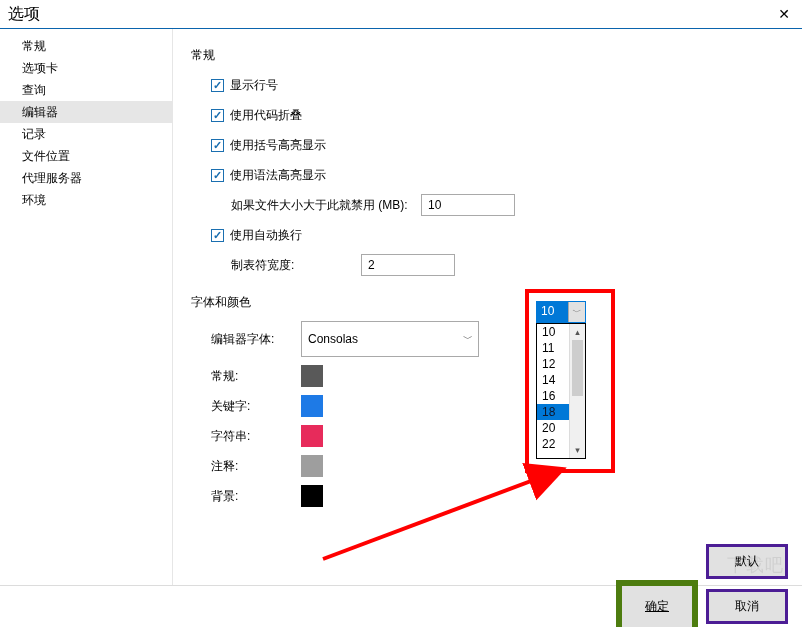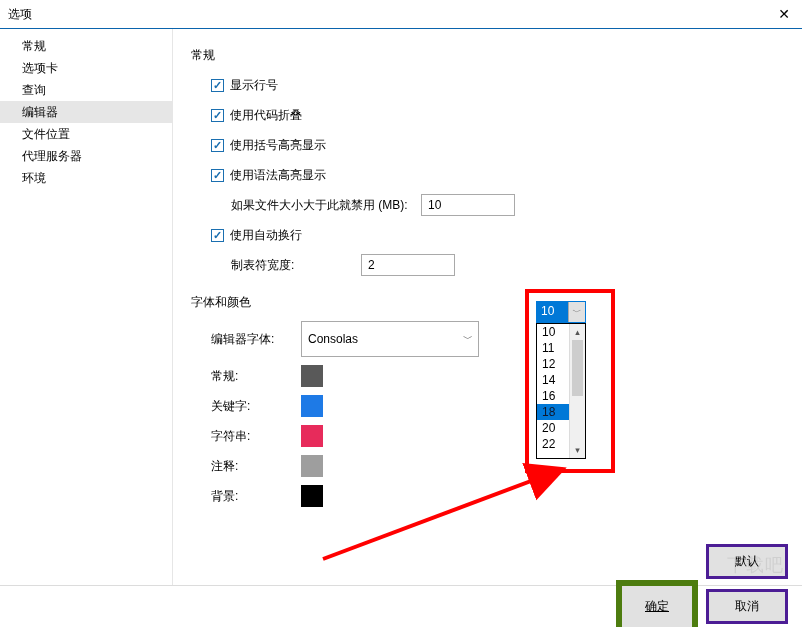--- a/index.html
+++ b/index.html
@@ -16,21 +16,21 @@
   }
   .titlebar {
     height: 29px;
     border-bottom: 1px solid #0a64ad;
     display: flex;
     align-items: center;
     padding: 0 0 0 8px;
     position: relative;
     background: #fff;
   }
-  .titlebar .title { font-size: 12px; }
+  .titlebar .title { font-size: 16px; }
   .close-btn {
     position: absolute;
     right: 0; top: 0;
     width: 36px; height: 28px;
     display: flex; align-items: center; justify-content: center;
     font-size: 14px;
     cursor: pointer;
   }
   .body {
     display: flex;
@@ -234,20 +234,21 @@
   </div>
 </div>
 
 <div class="body">
 
   <div class="sidebar">
     <div class="sidebar-item"><span>常规</span></div>
     <div class="sidebar-item"><span>选项卡</span></div>
     <div class="sidebar-item"><span>查询</span></div>
     <div class="sidebar-item selected"><span>编辑器</span></div>
+    <div class="sidebar-item"><span>记录</span></div>
     <div class="sidebar-item"><span>文件位置</span></div>
     <div class="sidebar-item"><span>代理服务器</span></div>
     <div class="sidebar-item"><span>环境</span></div>
   </div>
 
   <div class="content">
 
     <div class="section-title">常规</div>
 
     <div class="row indent-1">

